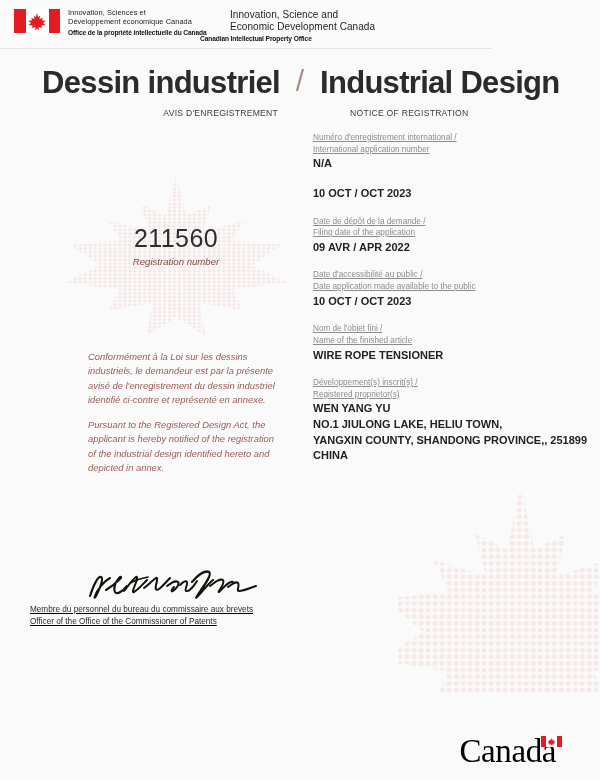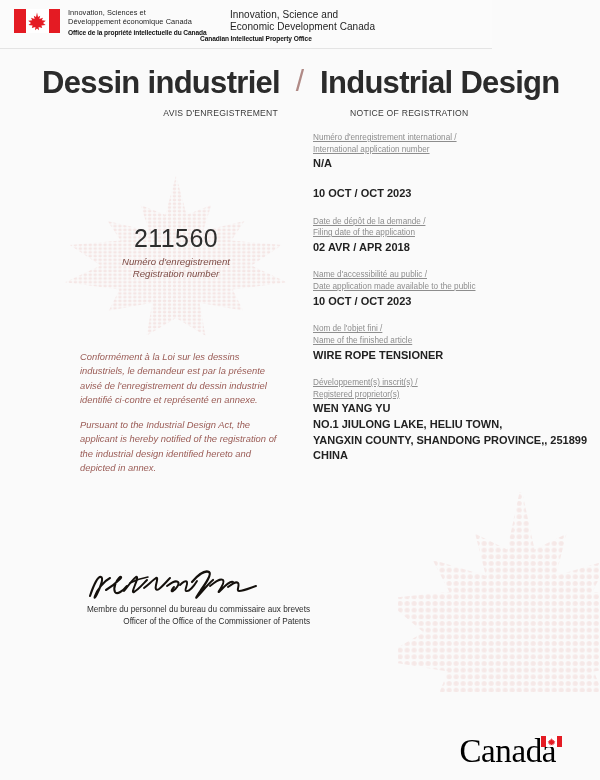--- a/index.html
+++ b/index.html
@@ -120,41 +120,42 @@
     font-size: 9.6px; font-style: italic; color: #7d4a44;
     line-height: 1.35; margin-top: 3px;
   }
 
   
   .legal {
     position: absolute; left: 72px; top: 350px; width: 212px;
     color: #9a5b55;
     font-size: 9.4px; font-style: italic; line-height: 1.52;
   }
-  .legal p { margin: 0 0 11px 8px; }
+  .legal p { margin: 0 0 11px 16px; }
   .legal p:last-child { margin-bottom: 0; }
 
   
   .fields {
     position: absolute; left: 313px; top: 132px; width: 280px;
   }
   .field { margin-bottom: 14px; }
   .field .lbl {
     font-size: 8.2px; color: #8d8d8d; line-height: 1.42; text-decoration: underline;
   }
   .field .val {
     font-size: 11px; font-weight: bold; color: #222;
     line-height: 1.42; margin-top: 1px;
   }
   .field .val .ln { display: block; }
 
   
   .signature {
     position: absolute; left: 30px; top: 566px; width: 280px;
-    text-align: right;
+    text-align: left;
+    text-decoration: underline;
   }
   .signature .ink { height: 38px; }
   .signature .ink svg { display: block; margin: 0 auto; }
   .signature .cap {
     font-size: 8.2px; color: #2c2c2c; line-height: 1.42;
   }
 
   
   .wordmark {
     position: absolute; right: 38px; bottom: 12px;
@@ -252,28 +253,27 @@
     <div class="sub-row">
       <div class="sub-fr">AVIS D'ENREGISTREMENT</div>
       <div style="width:40px"></div>
       <div class="sub-en">NOTICE OF REGISTRATION</div>
     </div>
   </div>
 
   <div class="regno">
     <div class="num">211560</div>
     <div class="cap">
-      <div>Numéro d'enregistrement</div>
       <div>Registration number</div>
     </div>
   </div>
 
   <div class="legal">
     <p>Conformément à la Loi sur les dessins industriels, le demandeur est par la présente avisé de l'enregistrement du dessin industriel identifié ci-contre et représenté en annexe.</p>
-    <p>Pursuant to the Industrial Design Act, the applicant is hereby notified of the registration of the industrial design identified hereto and depicted in annex.</p>
+    <p>Pursuant to the Registered Design Act, the applicant is hereby notified of the registration of the industrial design identified hereto and depicted in annex.</p>
   </div>
 
   <div class="fields">
 
     <div class="field">
       <div class="lbl">
         <div>Numéro d'enregistrement international  /</div>
         <div>International application number</div>
       </div>
       <div class="val">
@@ -286,27 +286,27 @@
         <span class="ln">10 OCT / OCT 2023</span>
       </div>
     </div>
 
     <div class="field">
       <div class="lbl">
         <div>Date de dépôt de la demande /</div>
         <div>Filing date of the application</div>
       </div>
       <div class="val">
-        <span class="ln">02 AVR / APR 2018</span>
-      </div>
-    </div>
-
-    <div class="field">
-      <div class="lbl">
-        <div>Name d'accessibilité au public  /</div>
+        <span class="ln">09 AVR / APR 2022</span>
+      </div>
+    </div>
+
+    <div class="field">
+      <div class="lbl">
+        <div>Date d'accessibilité au public  /</div>
         <div>Date application made available to the public</div>
       </div>
       <div class="val">
         <span class="ln">10 OCT / OCT 2023</span>
       </div>
     </div>
 
     <div class="field">
       <div class="lbl">
         <div>Nom de l'objet fini  /</div>

